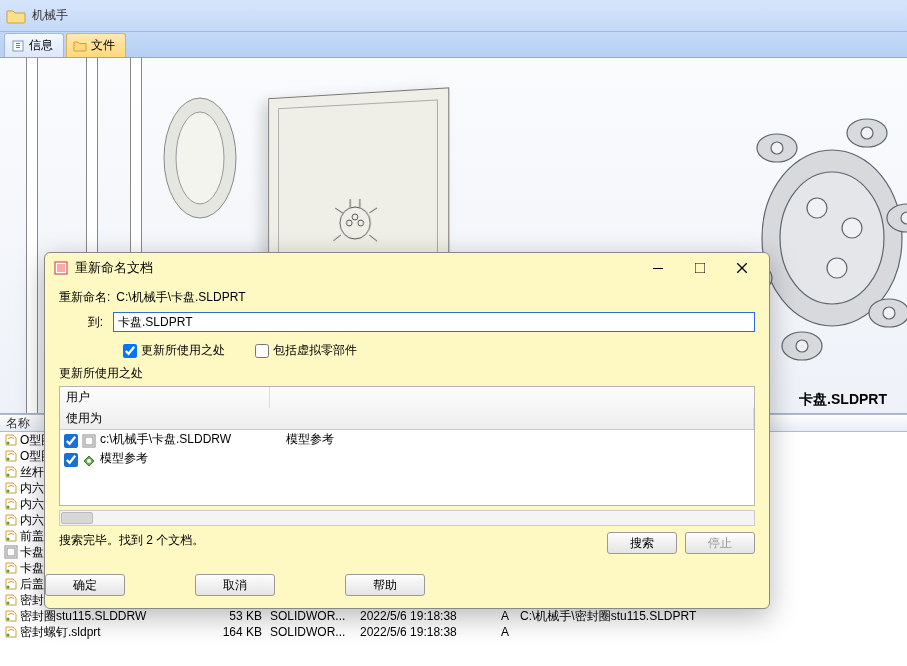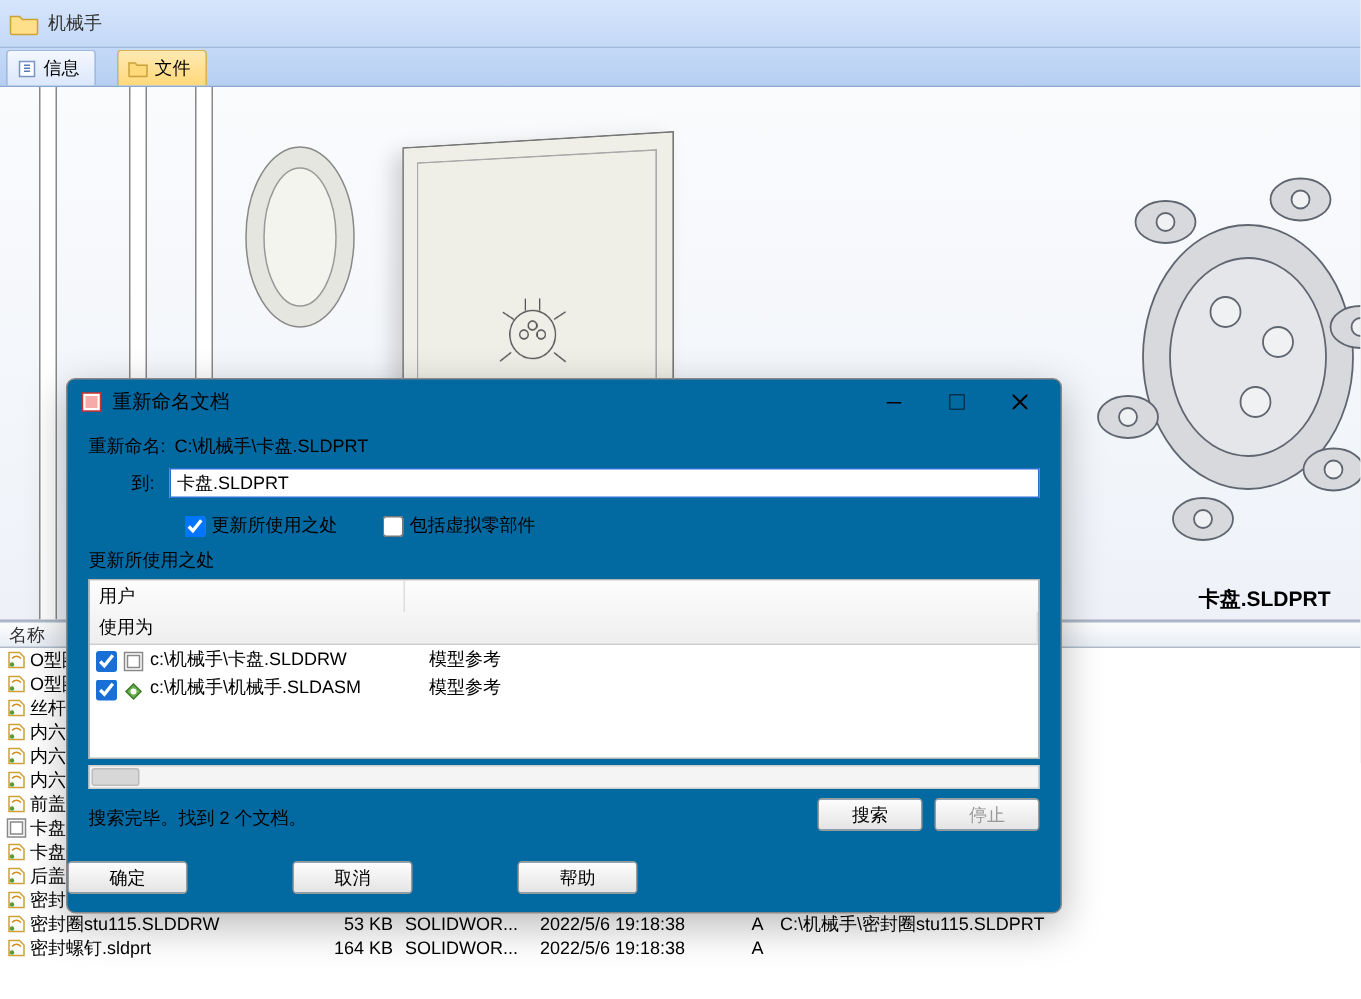--- a/index.html
+++ b/index.html
@@ -5,21 +5,21 @@
   * { box-sizing: border-box; margin: 0; padding: 0; font-family: "Microsoft YaHei", Arial, sans-serif; font-size: 12px; }
   body { background: #f0f0f0; width: 907px; height: 666px; overflow: hidden; position: relative; }
 
   
   .app-titlebar { background: linear-gradient(#d6e5fb, #c4d9f7); height: 32px; display: flex; align-items: center; padding: 0 6px; border-bottom: 1px solid #9fb9e0; }
   .app-titlebar .folder-icon { width: 20px; height: 18px; margin-right: 6px; display:flex; align-items:center; justify-content:center; }
   .app-titlebar .title { color: #333; }
 
   .tab-strip { background: linear-gradient(#c4d9f7,#b6cff2); height: 26px; display: flex; align-items: flex-end; padding: 0 4px; border-bottom: 1px solid #8aa9d4; }
   .tab { display: flex; align-items: center; gap: 4px; padding: 3px 10px 3px 6px; margin-right: 2px; border: 1px solid #9fb9e0; border-bottom: none; border-radius: 3px 3px 0 0; background: linear-gradient(#f4f8ff,#dbe7fb); cursor: pointer; }
-  .tab.active { background: linear-gradient(#ffe9b3,#ffd97a); border-color:#d6b45c;margin-left:12px; }
+  .tab.active { background: linear-gradient(#ffe9b3,#ffd97a); border-color:#d6b45c; }
   .tab .t-icon { width: 14px; height: 14px; display:flex; align-items:center; justify-content:center; }
 
   
   .preview { position: relative; height: 356px; background: linear-gradient(#fafbfd,#eef2f8); border-bottom: 1px solid #a8b4c6; overflow: hidden; }
   .preview .bars .bar { position:absolute; top:0; bottom:0; width:12px; background:#fff; border-left:1px solid #888; border-right:1px solid #888; }
   .preview .bars .b1{ left:26px; }
   .preview .bars .b2{ left:86px; }
   .preview .bars .b3{ left:130px; }
   .preview .card { position:absolute; left:260px; top:35px; width:190px; height:260px; background:#f0efe7; border:1px solid #777; transform: perspective(700px) rotateY(-18deg); box-shadow: -8px 4px 14px rgba(0,0,0,.15); }
   .preview .card::before{content:"";position:absolute;inset:10px;border:1px solid #aaa;}
@@ -36,21 +36,21 @@
   .file-list .row { display:flex; align-items:center; height:16px; line-height:16px; white-space:nowrap; }
   .file-list .row .ico { width:14px; height:14px; margin-right:2px; flex-shrink:0; display:flex; align-items:center; justify-content:center; }
   .file-list .row span.c1{ width:180px; overflow:hidden; text-overflow:ellipsis; }
   .file-list .row span.c2{ width:70px; text-align:right; padding-right:8px; }
   .file-list .row span.c3{ width:90px; }
   .file-list .row span.c4{ width:130px; }
   .file-list .row span.c5{ width:30px; text-align:center; }
   .file-list .row span.c6{ flex:1; }
 
   
-  .dialog { position:absolute; left:44px; top:252px; width:664px; background:#0369a1; border:1px solid #888; border-radius:6px; box-shadow: 0 8px 28px rgba(0,0,0,.28); }
+  .dialog { position:absolute; left:44px; top:252px; width:726px; background:#fef9c3; border:1px solid #888; border-radius:6px; box-shadow: 0 8px 28px rgba(0,0,0,.28); }
   .dialog .dlg-title { height:30px; display:flex; align-items:center; padding:0 6px 0 8px; }
   .dialog .dlg-title .dlg-icon{ width:16px; height:16px; margin-right:6px; display:flex; align-items:center; justify-content:center; }
   .dialog .dlg-title .txt{ flex:1; color:#000; font-size:13px; }
   .dialog .dlg-title .winbtn{ width:42px; height:24px; display:flex; align-items:center; justify-content:center; color:#000; cursor:pointer; }
   .dialog .dlg-body{ padding:6px 14px 12px 14px; }
   .renline{ display:flex; align-items:center; margin-bottom:6px; }
   .renline .lbl{ width:auto; padding-right:6px; color:#000; }
   .renline .path{ color:#000; }
   .to-row{ display:flex; align-items:center; margin:6px 0 10px 0; }
   .to-row .lbl{ width:54px; text-align:right; padding-right:10px; }
@@ -60,21 +60,21 @@
   .checks input[type=checkbox]{ width:14px; height:14px; }
   .section-label{ color:#000; margin:2px 0 4px 0; }
   .used-table{ border:1px solid #b5b5b5; height:120px; background:#fff; margin-bottom:4px; overflow:auto; }
   .used-table .thead{ display:flex; background:linear-gradient(#fdfdfd,#eee); border-bottom:1px solid #ccc;flex-direction:column; }
   .used-table .th{ padding:2px 6px; border-right:1px solid #ddd; }
   .used-table .th.u{ width:210px; }
   .used-table .tr{ display:flex; align-items:flex-end; padding:1px 4px; }
   .used-table .tr .cb{ width:14px;height:14px;margin-right:4px; accent-color:#1a6fd6; }
   .used-table .tr .ico{ width:14px;height:14px;margin-right:4px; display:flex; align-items:center; justify-content:center; }
   .used-table .td1{ width:186px; }
-  .search-row{ display:flex; align-items:flex-end; gap:8px; margin-top:6px; }
+  .search-row{ display:flex; align-items:flex-start; gap:8px; margin-top:6px; }
   .search-row .status{ flex:1; }
   .btn{ min-width:70px; height:22px; border:1px solid #9a9a9a; border-radius:3px; background:linear-gradient(#fdfdfd,#e4e4e4); cursor:pointer; padding:0 14px; }
   .btn:disabled{ color:#999; cursor:default; }
   .dlg-footer{ display:flex; gap:70px; padding:8px 0 12px 0; }
   .dlg-footer .btn{ min-width:80px; }
 
   .hscroll{ border:1px solid #ccc; height:16px; background:#f4f4f4; position:relative; margin-bottom:6px;}
   .hscroll::before{content:"";position:absolute;left:1px;top:1px;bottom:1px;width:30px;background:#d7d7d7;border:1px solid #bbb;border-radius:2px;}
 </style>
 </head>
@@ -426,21 +426,20 @@
             <span>模型参考</span>
           </div>
           <div class="tr">
             <input type="checkbox" class="cb" checked="" style="">
             <span class="ico">
               <svg width="14" height="14">
                 <path d="M2 8l5-5 5 5-5 5z" fill="#6ab04c" stroke="#3b7a28"></path>
                 <circle cx="7" cy="8" r="2" fill="#fff"></circle>
               </svg>
             </span>
-            <span class="td1">c:\机械手\机械手.SLDASM</span>
             <span>模型参考</span>
           </div>
         </div>
     </div>
     <div class="hscroll"></div>
     <div class="search-row">
       <span class="status">搜索完毕。找到 2 个文档。</span>
       <button class="btn">搜索</button>
       <button class="btn" disabled="">停止</button>
     </div>

